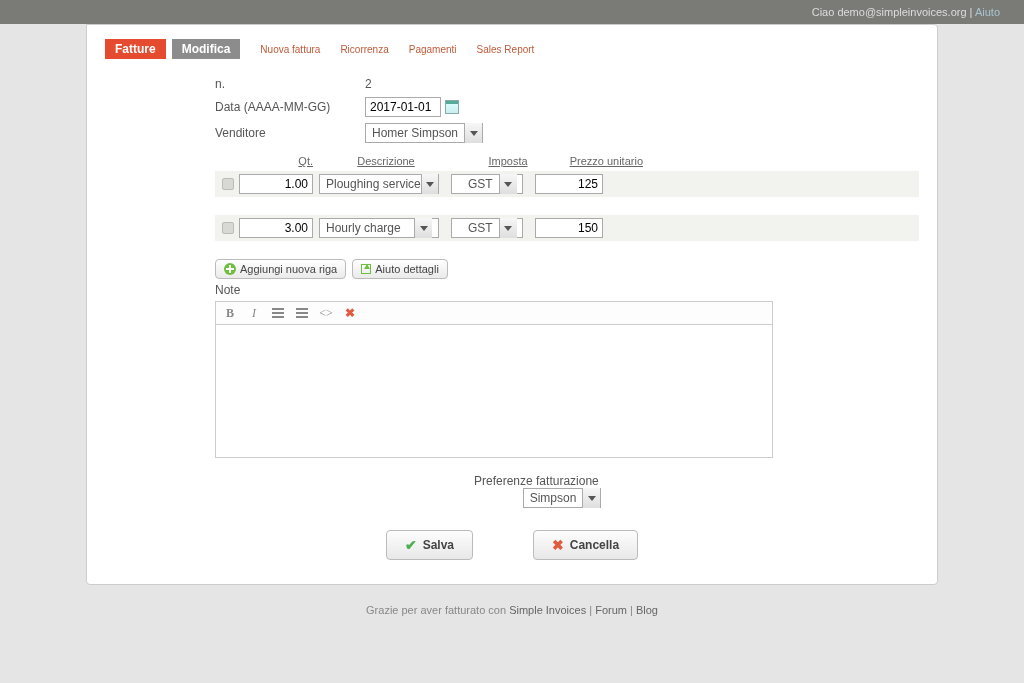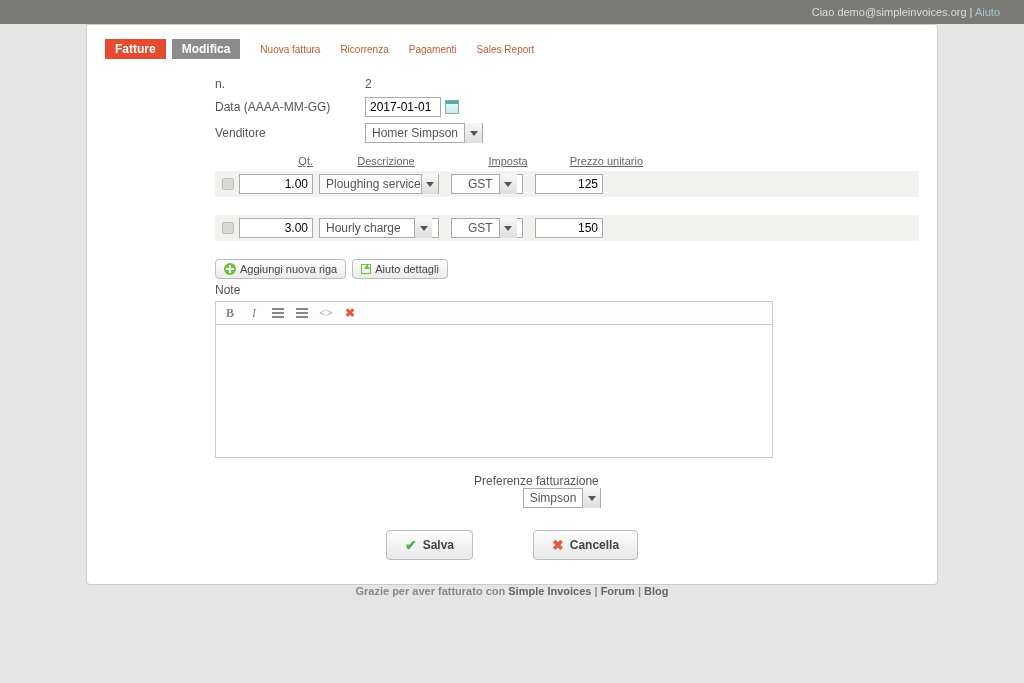--- a/index.html
+++ b/index.html
@@ -292,22 +292,21 @@
   color: #444;
   cursor: pointer;
 }
 .check-icon { color: #4caf50; font-size: 14px; }
 .x-icon { color: #e05b3f; font-size: 14px; font-weight: bold; }
 
 .footer {
   text-align: center;
   font-size: 11px;
   color: #888;
-  margin-top: 0;
-  font-weight: bold;
+  margin-top: 19px;
 }
 .footer a { color: #666; text-decoration: none; }
 .list-lines {
   display: inline-block;
   width: 12px; height: 10px;
   background:
     linear-gradient(#888,#888) 0 0/12px 2px no-repeat,
     linear-gradient(#888,#888) 0 4px/12px 2px no-repeat,
     linear-gradient(#888,#888) 0 8px/12px 2px no-repeat;
 }

